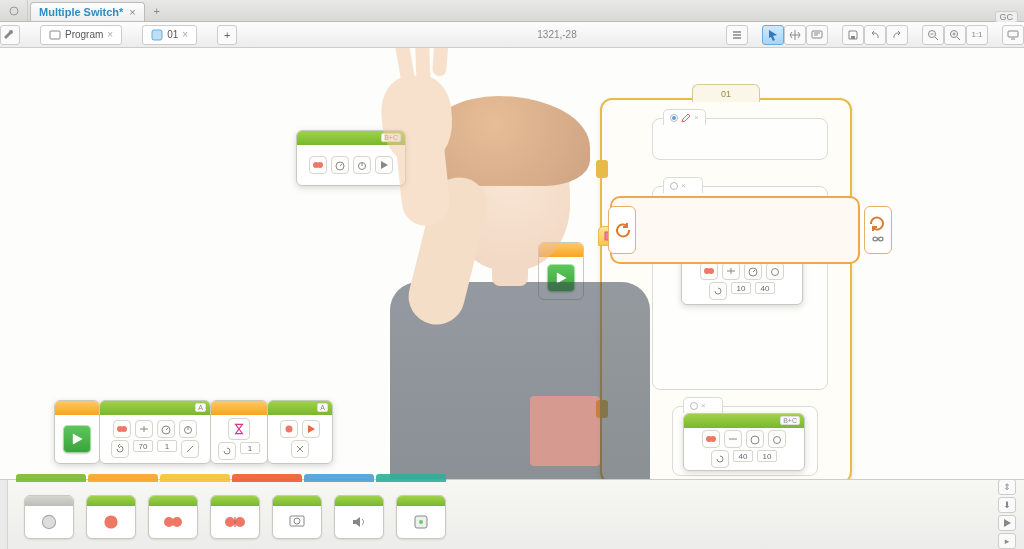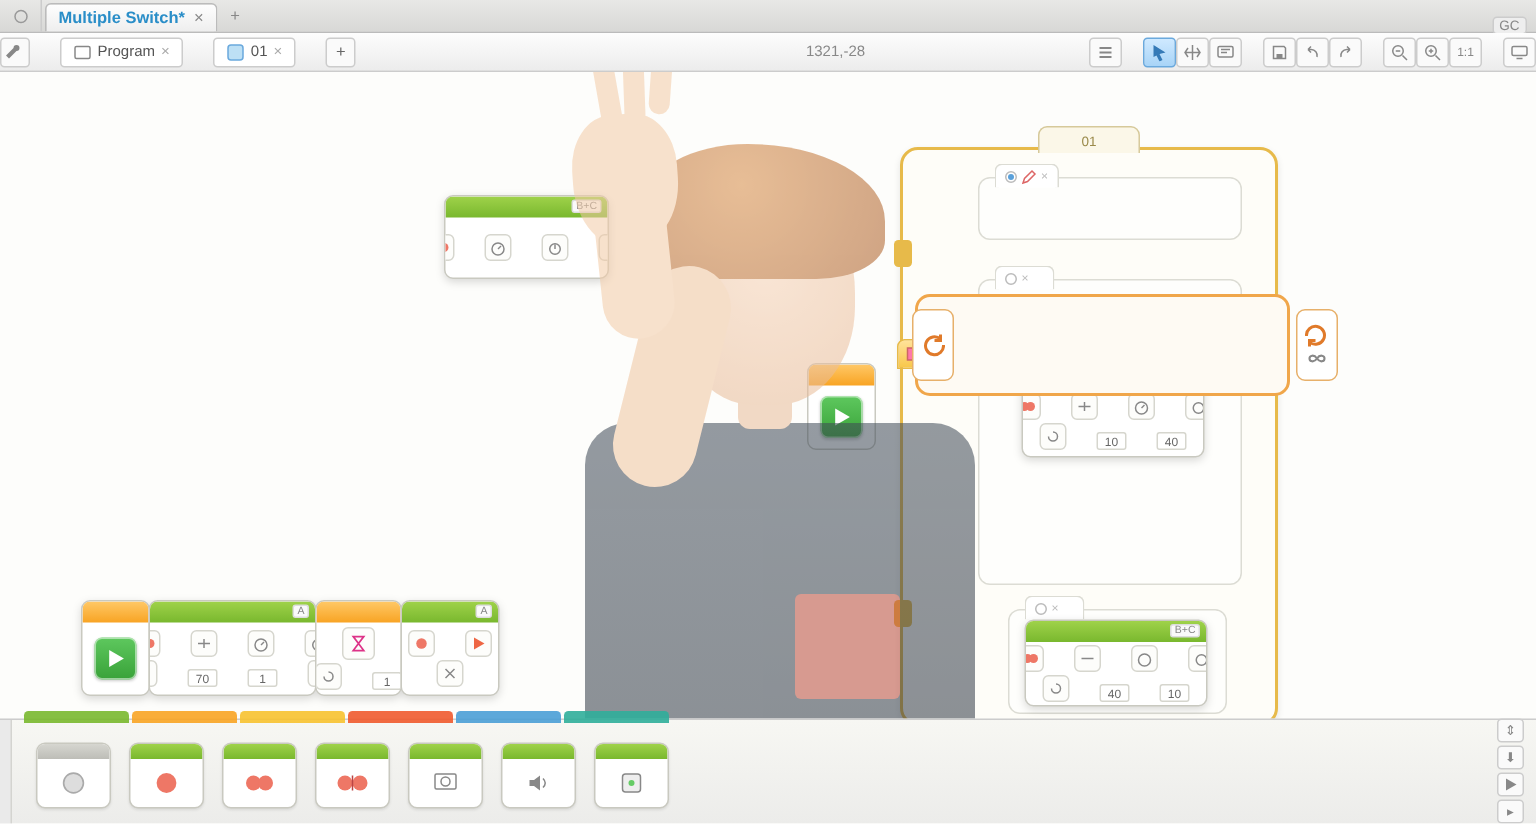--- a/index.html
+++ b/index.html
@@ -34,21 +34,21 @@
   .block-group {
     position:absolute; display:flex; align-items:stretch; height:64px;
     filter: drop-shadow(0 2px 3px rgba(0,0,0,.15));
   }
   .block {
     position:relative; background:#fff; border:1px solid #c9c9c0; border-radius:6px;
     margin-right:-1px; display:flex; flex-direction:column; overflow:hidden;
   }
   .block .hdr { height:14px; width:100%; }
   .block .body { flex:1; display:flex; flex-direction:column; align-items:center; justify-content:center; padding:2px 4px; gap:2px; }
-  .block .body-row { display:flex; gap:20px; align-items:flex-end; }
+  .block .body-row { display:flex; gap:4px; align-items:flex-start; }
   .iconbox { width:22px; height:22px; border:1px solid #d6d6ce; border-radius:4px; background:#fdfdfb; display:flex; align-items:center; justify-content:center; }
   .iconbox.sm { width:18px; height:18px; }
   .port-label { position:absolute; top:2px; right:4px; font-size:7px; background:#fafafa; border:1px solid #ddd; border-radius:2px; padding:0 2px; color:#888; }
   .val-pill { min-width:20px; height:12px; line-height:12px; font-size:8px; text-align:center; border:1px solid #d6d6ce; border-radius:2px; background:#fff; padding:0 2px; color:#666; }
 
   .hdr-green  { background: linear-gradient(#9fd24a,#79b82e); }
   .hdr-orange { background: linear-gradient(#ffc866,#f8a424); }
   .hdr-gray   { background: linear-gradient(#d6d6d0,#bdbdb7); }
 
   .start-block { width:46px; }

